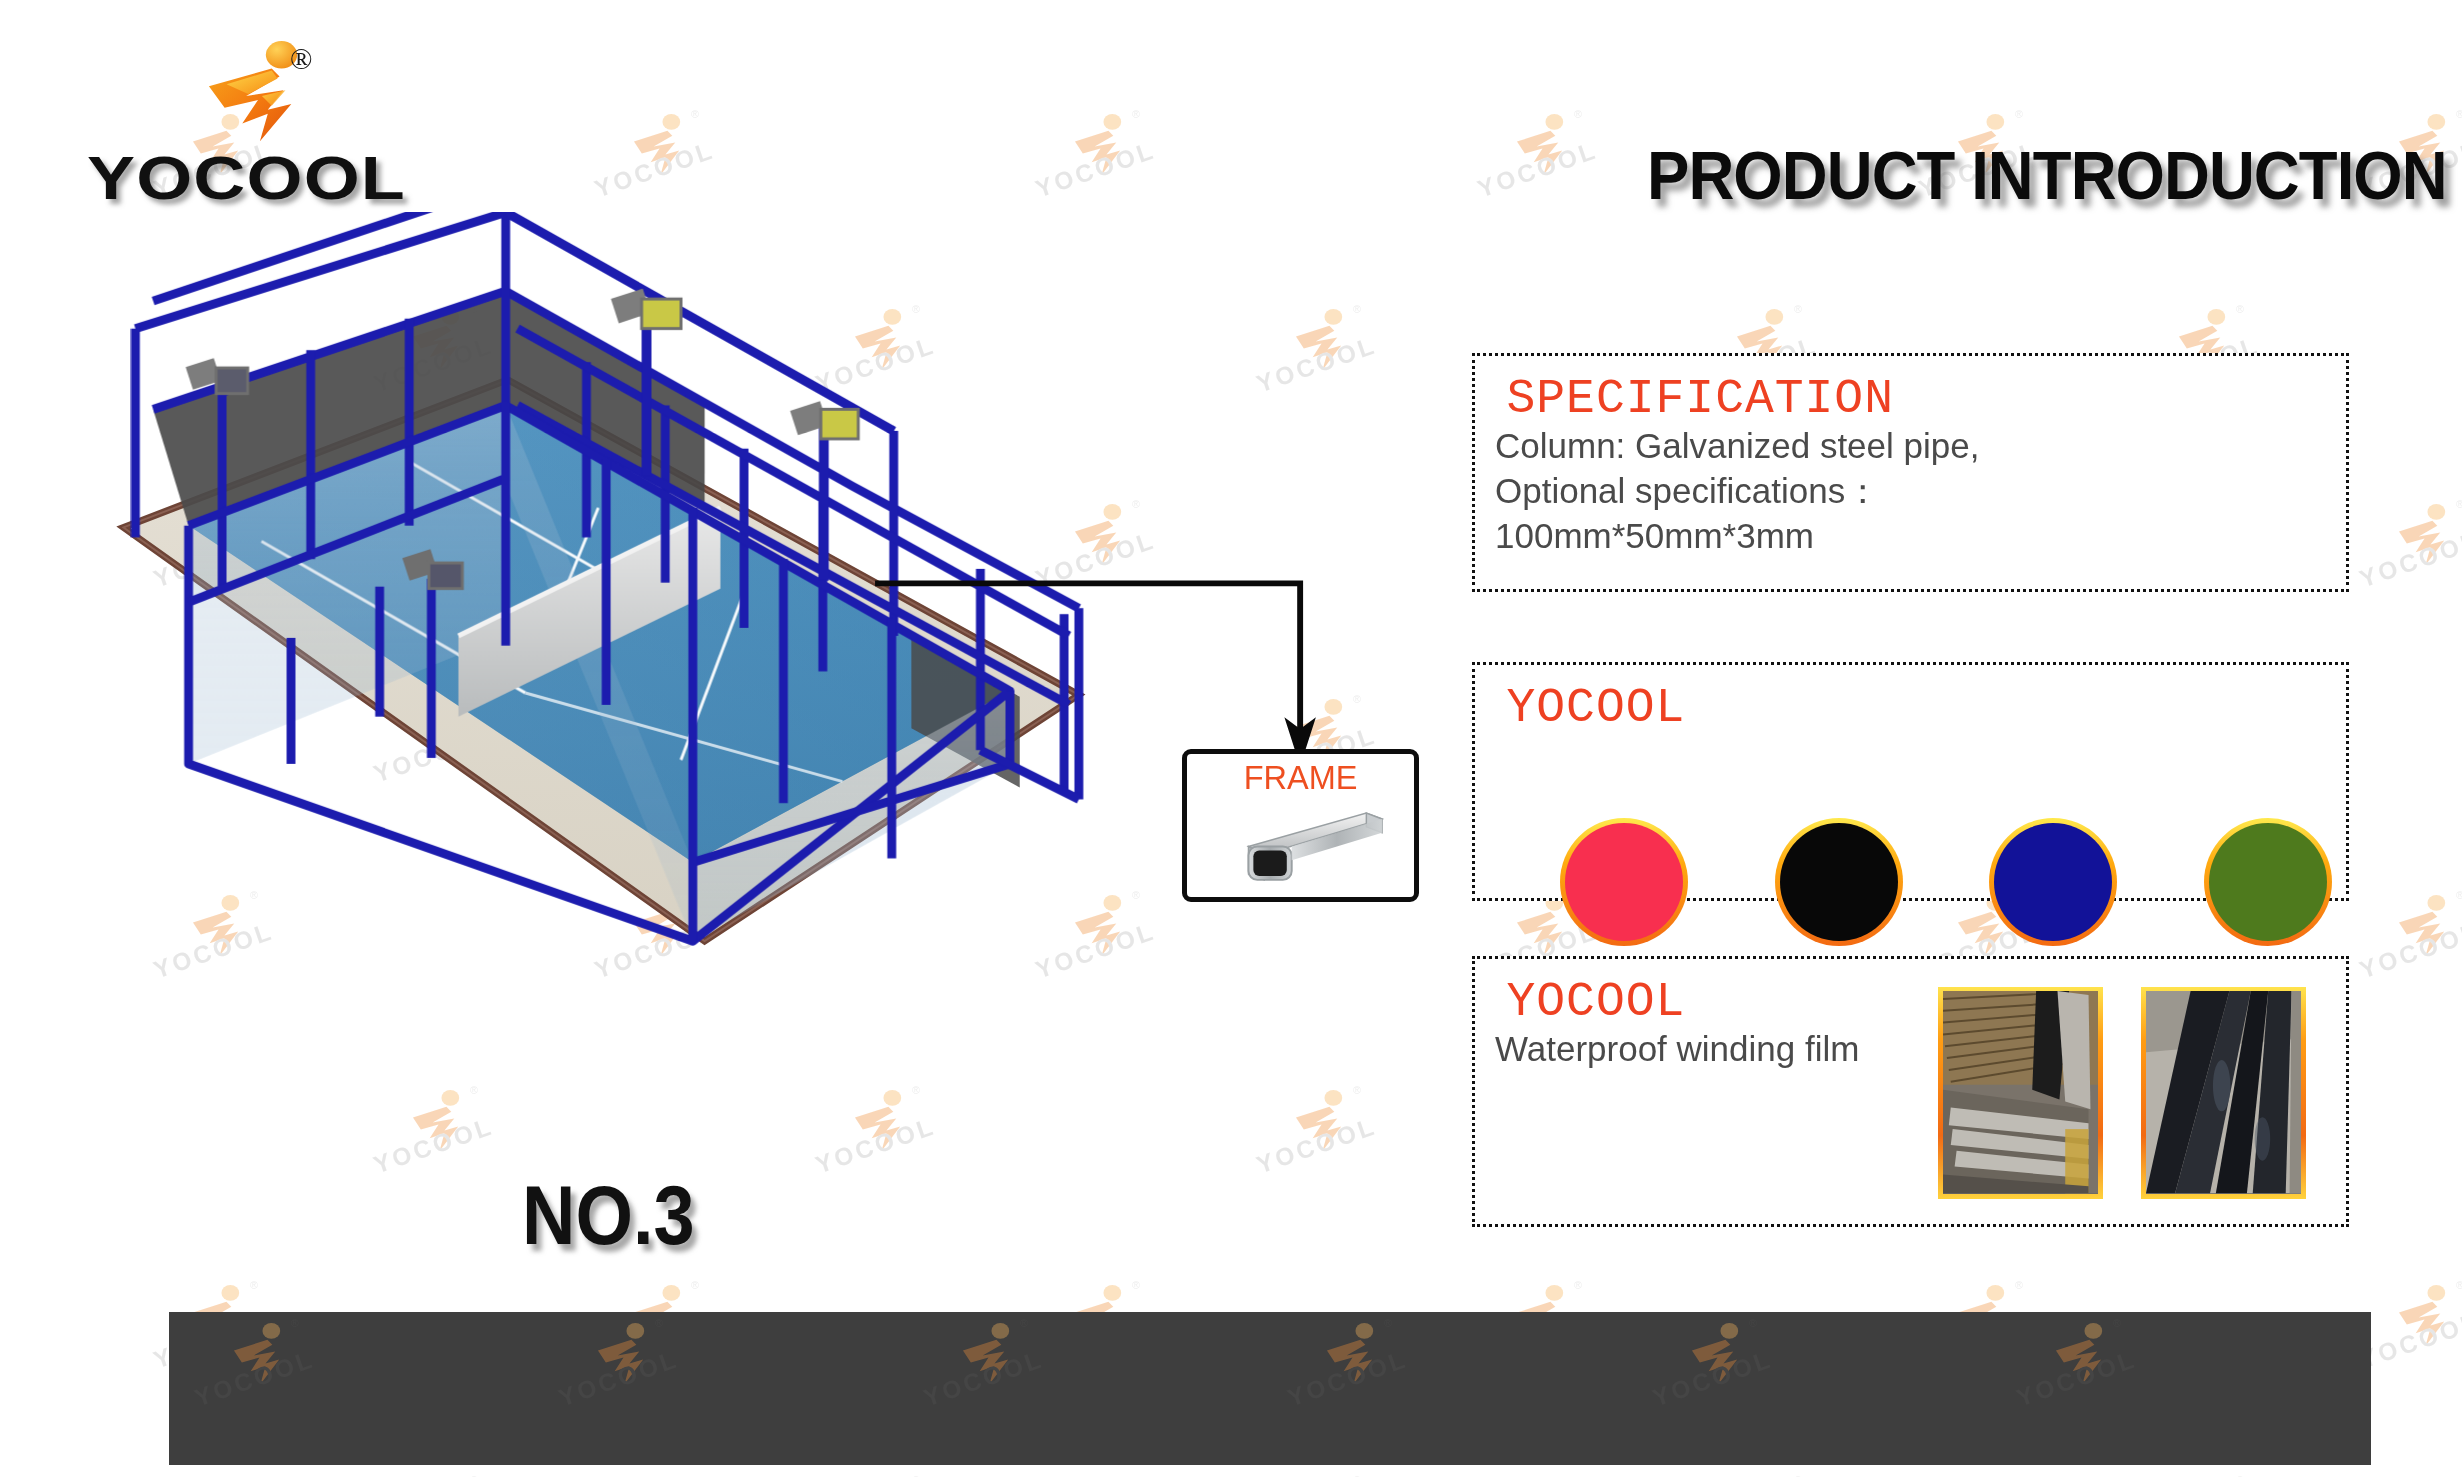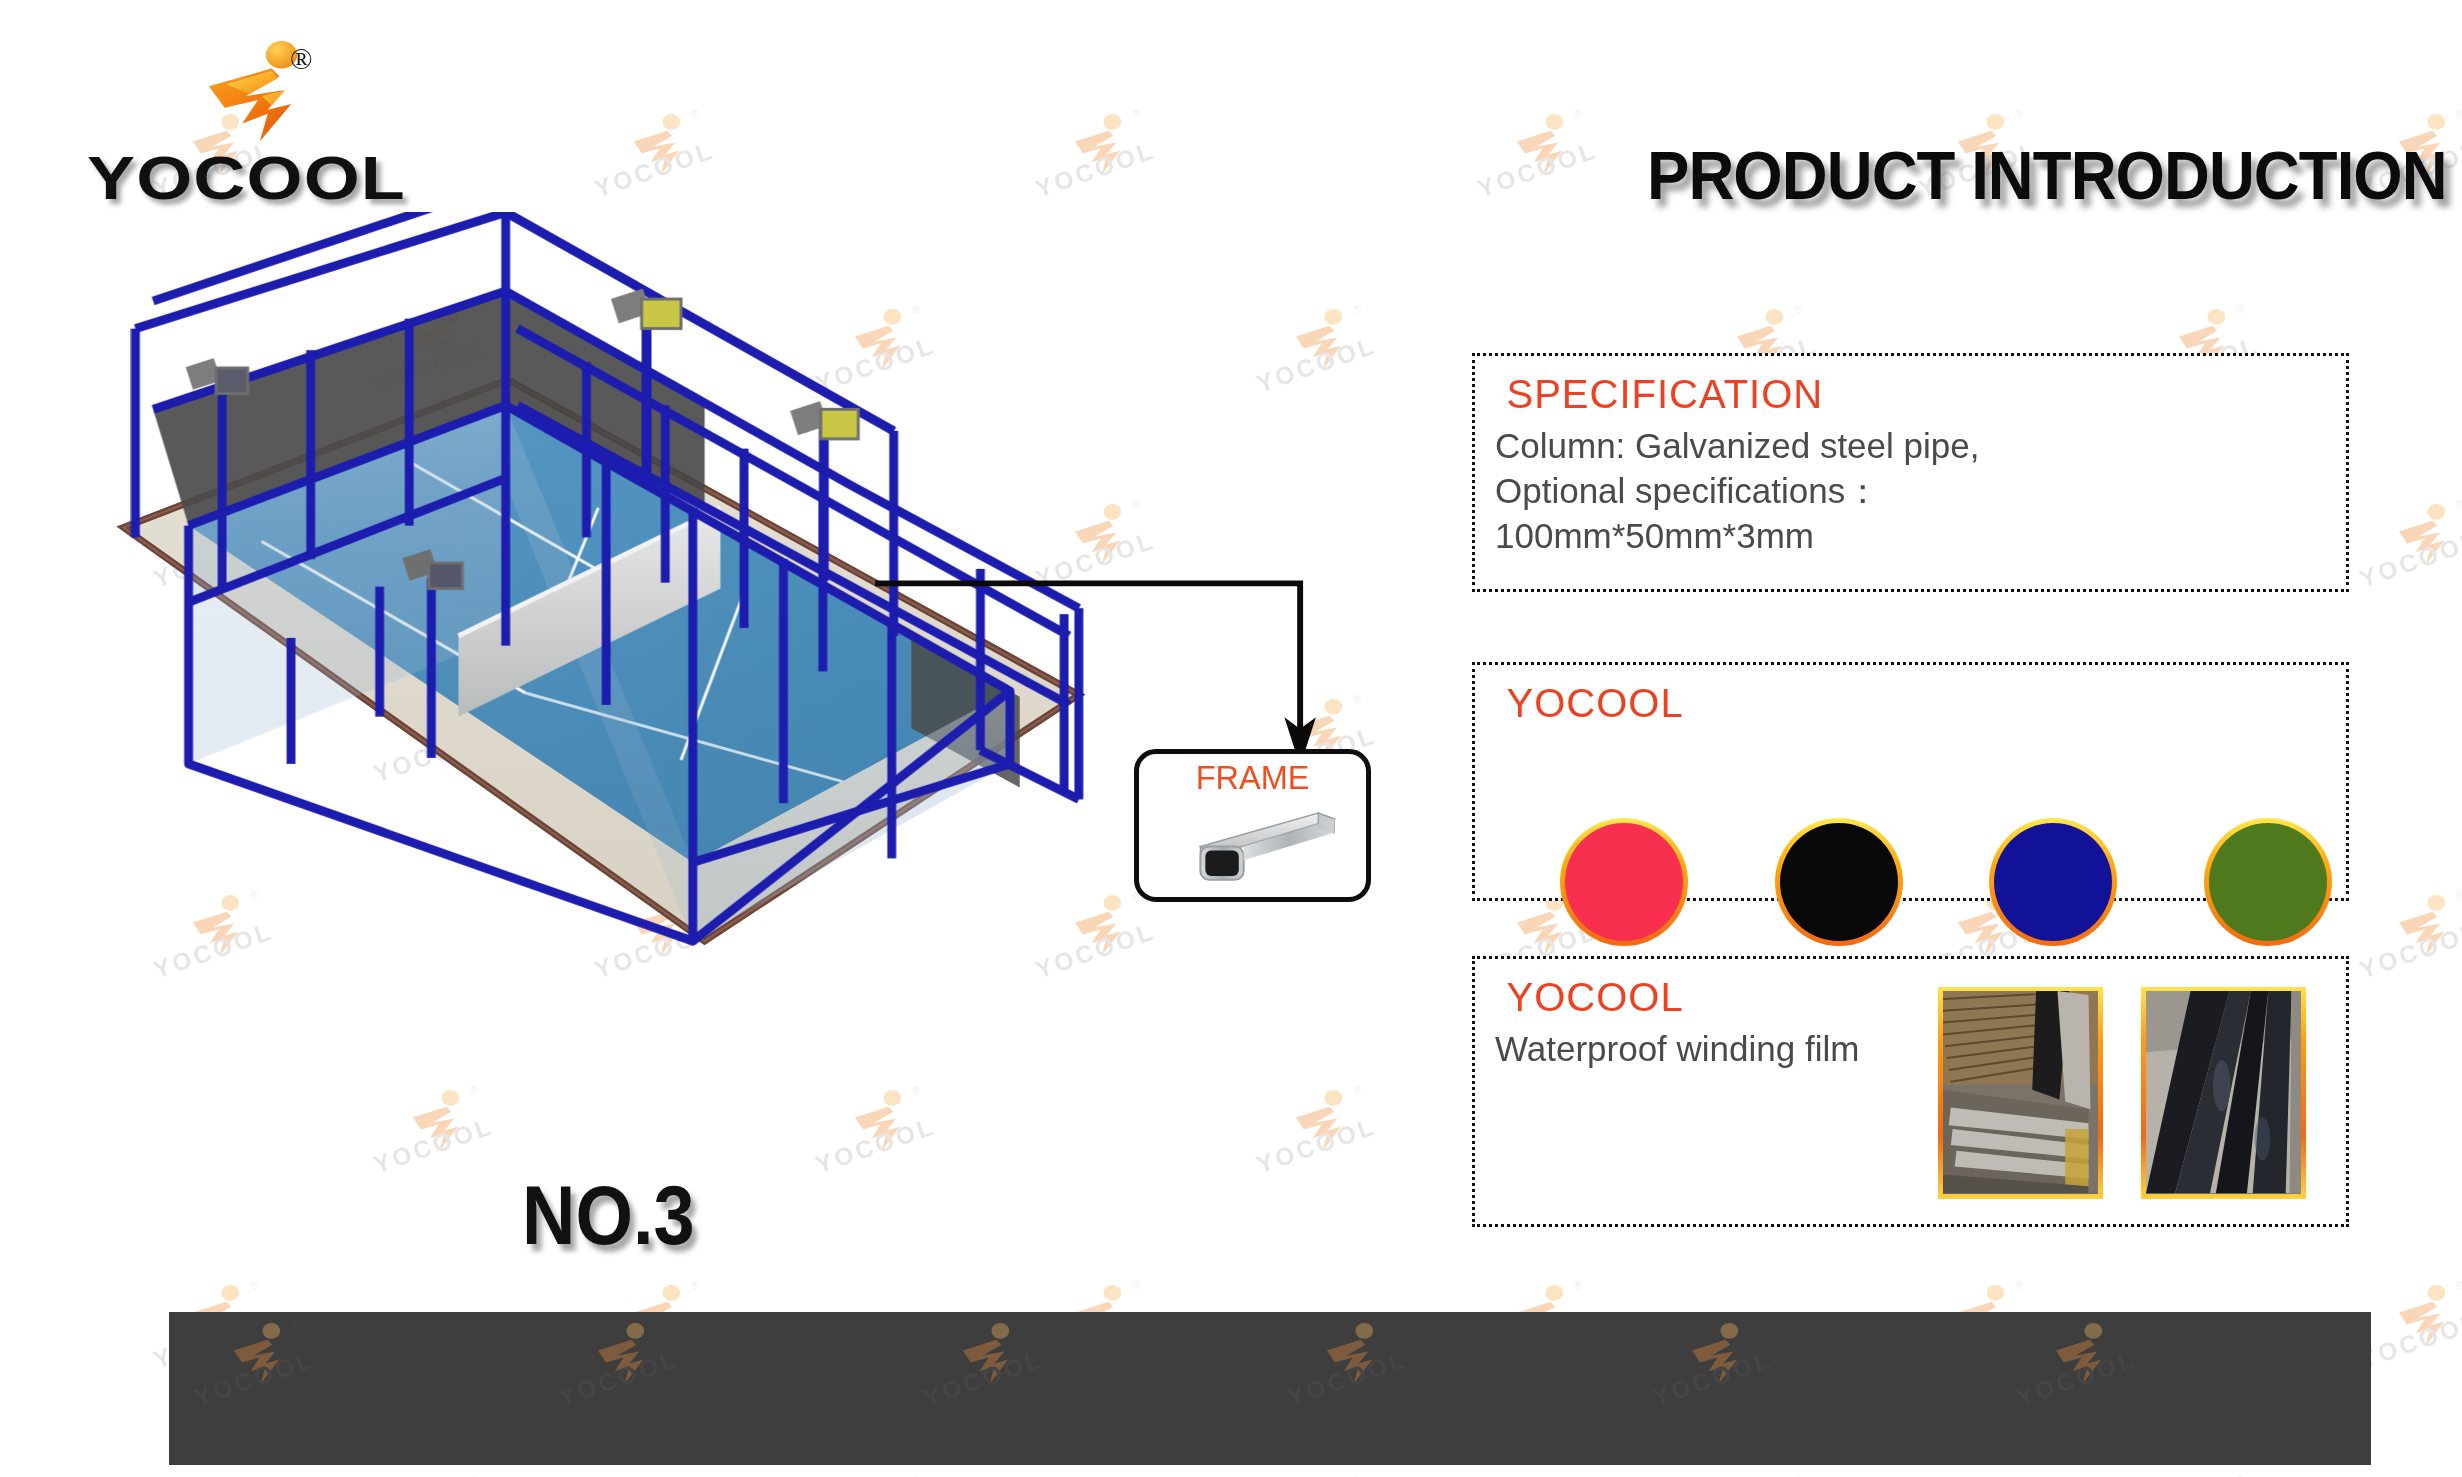--- a/index.html
+++ b/index.html
@@ -35,41 +35,41 @@
       text-shadow:6.9px 7.9px 6.9px rgba(110,110,110,.65);
       font-family:"Liberation Sans",sans-serif;}
 
   
   #court{position:absolute;left:94px;top:212px;width:1103px;height:818px;z-index:10;}
 
   
   #connector{position:absolute;left:867px;top:542px;width:453px;height:246px;z-index:12;}
 
   
-  #frame-box{position:absolute;left:1134px;top:749px;width:227px;height:143px;
-      border:5.9px solid #0d0d0d;border-radius:22px;background:#fff;z-index:14;}
+  #frame-box{position:absolute;left:1182px;top:749px;width:227px;height:143px;
+      border:5.9px solid #0d0d0d;border-radius:9px;background:#fff;z-index:14;}
   #frame-box .flabel{position:absolute;top:5.9px;left:0;width:100%;text-align:center;
       font-size:32.5px;color:#ee4f20;font-family:"Liberation Sans",sans-serif;}
   #frame-box .tube{position:absolute;left:31.5px;top:51px;width:167px;height:81px;}
 
   
   #no3{position:absolute;left:522px;top:1167px;z-index:20;
       font-size:84px;font-weight:bold;color:#111;letter-spacing:0px;
       transform:scaleX(.88);transform-origin:0 50%;
       text-shadow:5.9px 6.9px 5.9px rgba(110,110,110,.6);
       font-family:"Liberation Sans",sans-serif;}
 
   
   .panel{position:absolute;left:1472px;width:877px;background:#fff;
       border:3px dotted #111;z-index:16;box-sizing:border-box;}
   #panel-spec{top:353px;height:239px;}
   #panel-color{top:662px;height:239px;}
   #panel-pack{top:956px;height:271px;}
-  .panel .ptitle{position:absolute;left:31.5px;top:15.8px;font-size:40px;color:#ee4122;
-      letter-spacing:1px;font-family:Liberation Sans, sans-serif;}
+  .panel .ptitle{position:absolute;left:31.5px;top:15.8px;font-size:48px;color:#ee4122;
+      letter-spacing:1px;font-family:Liberation Mono, monospace;}
   .panel .ptext{position:absolute;left:20px;font-size:35px;color:#4a4a4a;
       line-height:45px;font-family:"Liberation Sans",sans-serif;white-space:pre-line;}
   #panel-spec .ptext{top:67px;}
   #panel-color .ptext{top:61px;}
   #panel-pack .ptext{top:67px;}
 
   
   .swatches{position:absolute;left:85px;top:153px;width:778px;height:0;}
   .sw{position:absolute;width:128px;height:128px;border-radius:50%;
       background:linear-gradient(180deg,#ffe94d 0%,#ffaa10 35%,#f36a12 100%);

